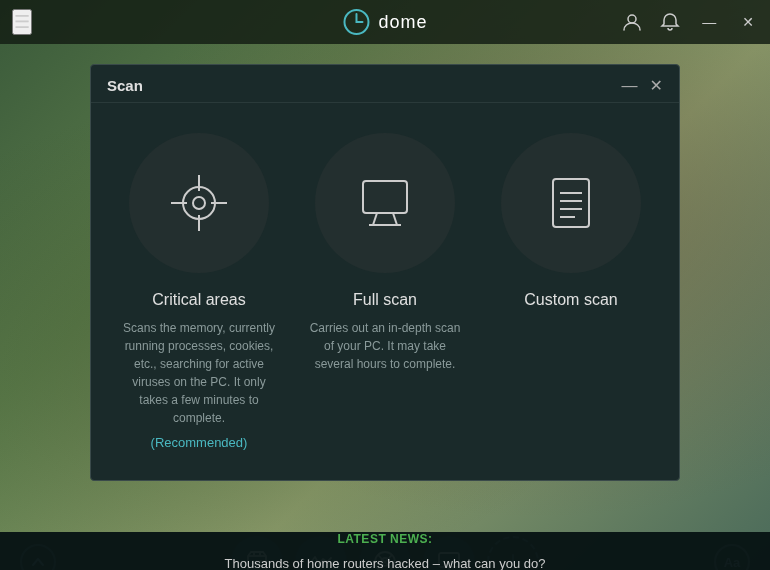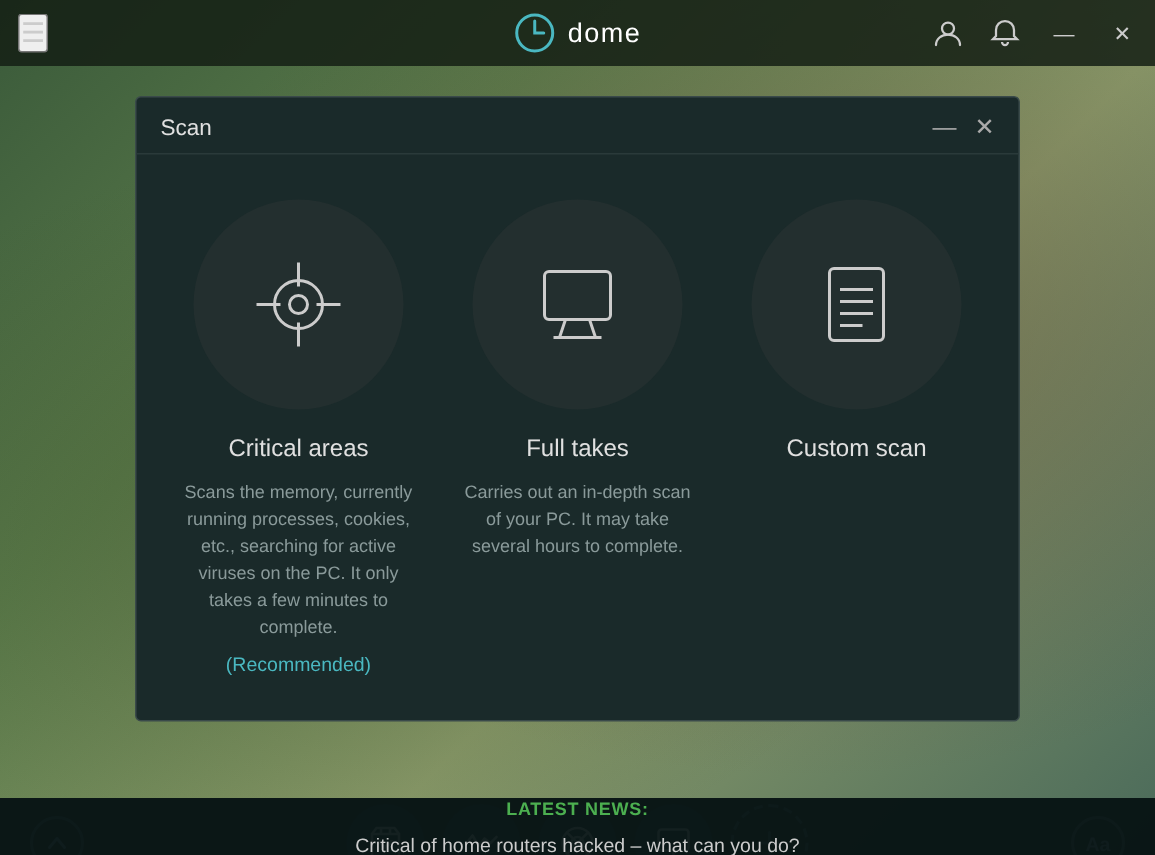--- a/index.html
+++ b/index.html
@@ -110,21 +110,21 @@
     .dialog-titlebar {
       display: flex;
       align-items: center;
       justify-content: space-between;
       padding: 12px 16px 8px;
       border-bottom: 1px solid #2a3a3a;
     }
     .dialog-title {
       color: #e0e0e0;
       font-size: 15px;
-      font-weight: 400;
+      font-weight: 700;
     }
     .dialog-controls {
       display: flex;
       gap: 12px;
     }
     .dialog-ctrl-btn {
       color: #aaa;
       font-size: 16px;
       cursor: pointer;
       background: none;
@@ -343,21 +343,21 @@
 
       <div class="scan-option">
         <button class="scan-circle">
           <svg width="64" height="64" viewBox="0 0 64 64" fill="none">
             <rect x="10" y="10" width="44" height="32" rx="3" stroke="#ccc" stroke-width="2"></rect>
             <line x1="24" y1="42" x2="20" y2="54" stroke="#ccc" stroke-width="2"></line>
             <line x1="40" y1="42" x2="44" y2="54" stroke="#ccc" stroke-width="2"></line>
             <line x1="16" y1="54" x2="48" y2="54" stroke="#ccc" stroke-width="2"></line>
           </svg>
         </button>
-        <span class="scan-option-title">Full takes</span>
+        <span class="scan-option-title">Full scan</span>
         <span class="scan-option-desc">Carries out an in-depth scan of your PC. It may take several hours to complete.</span>
       </div>
 
       <div class="scan-option">
         <button class="scan-circle">
           <svg width="64" height="64" viewBox="0 0 64 64" fill="none">
             <rect x="14" y="8" width="36" height="48" rx="3" stroke="#ccc" stroke-width="2"></rect>
             <line x1="21" y1="22" x2="43" y2="22" stroke="#ccc" stroke-width="2"></line>
             <line x1="21" y1="30" x2="43" y2="30" stroke="#ccc" stroke-width="2"></line>
             <line x1="21" y1="38" x2="43" y2="38" stroke="#ccc" stroke-width="2"></line>
@@ -423,15 +423,15 @@
     </button>
   </div>
 
   <button class="nav-right-btn">
     <span>Aa</span>
   </button>
 </div>
 
 <div class="news-bar">
   <span class="news-label">LATEST NEWS:</span>
-  <span class="news-text">Critical of home routers hacked – what can you do?</span>
+  <span class="news-text">Thousands of home routers hacked – what can you do?</span>
   <a class="news-link" href="#">Read more</a>
 </div>
 
 </body></html>

